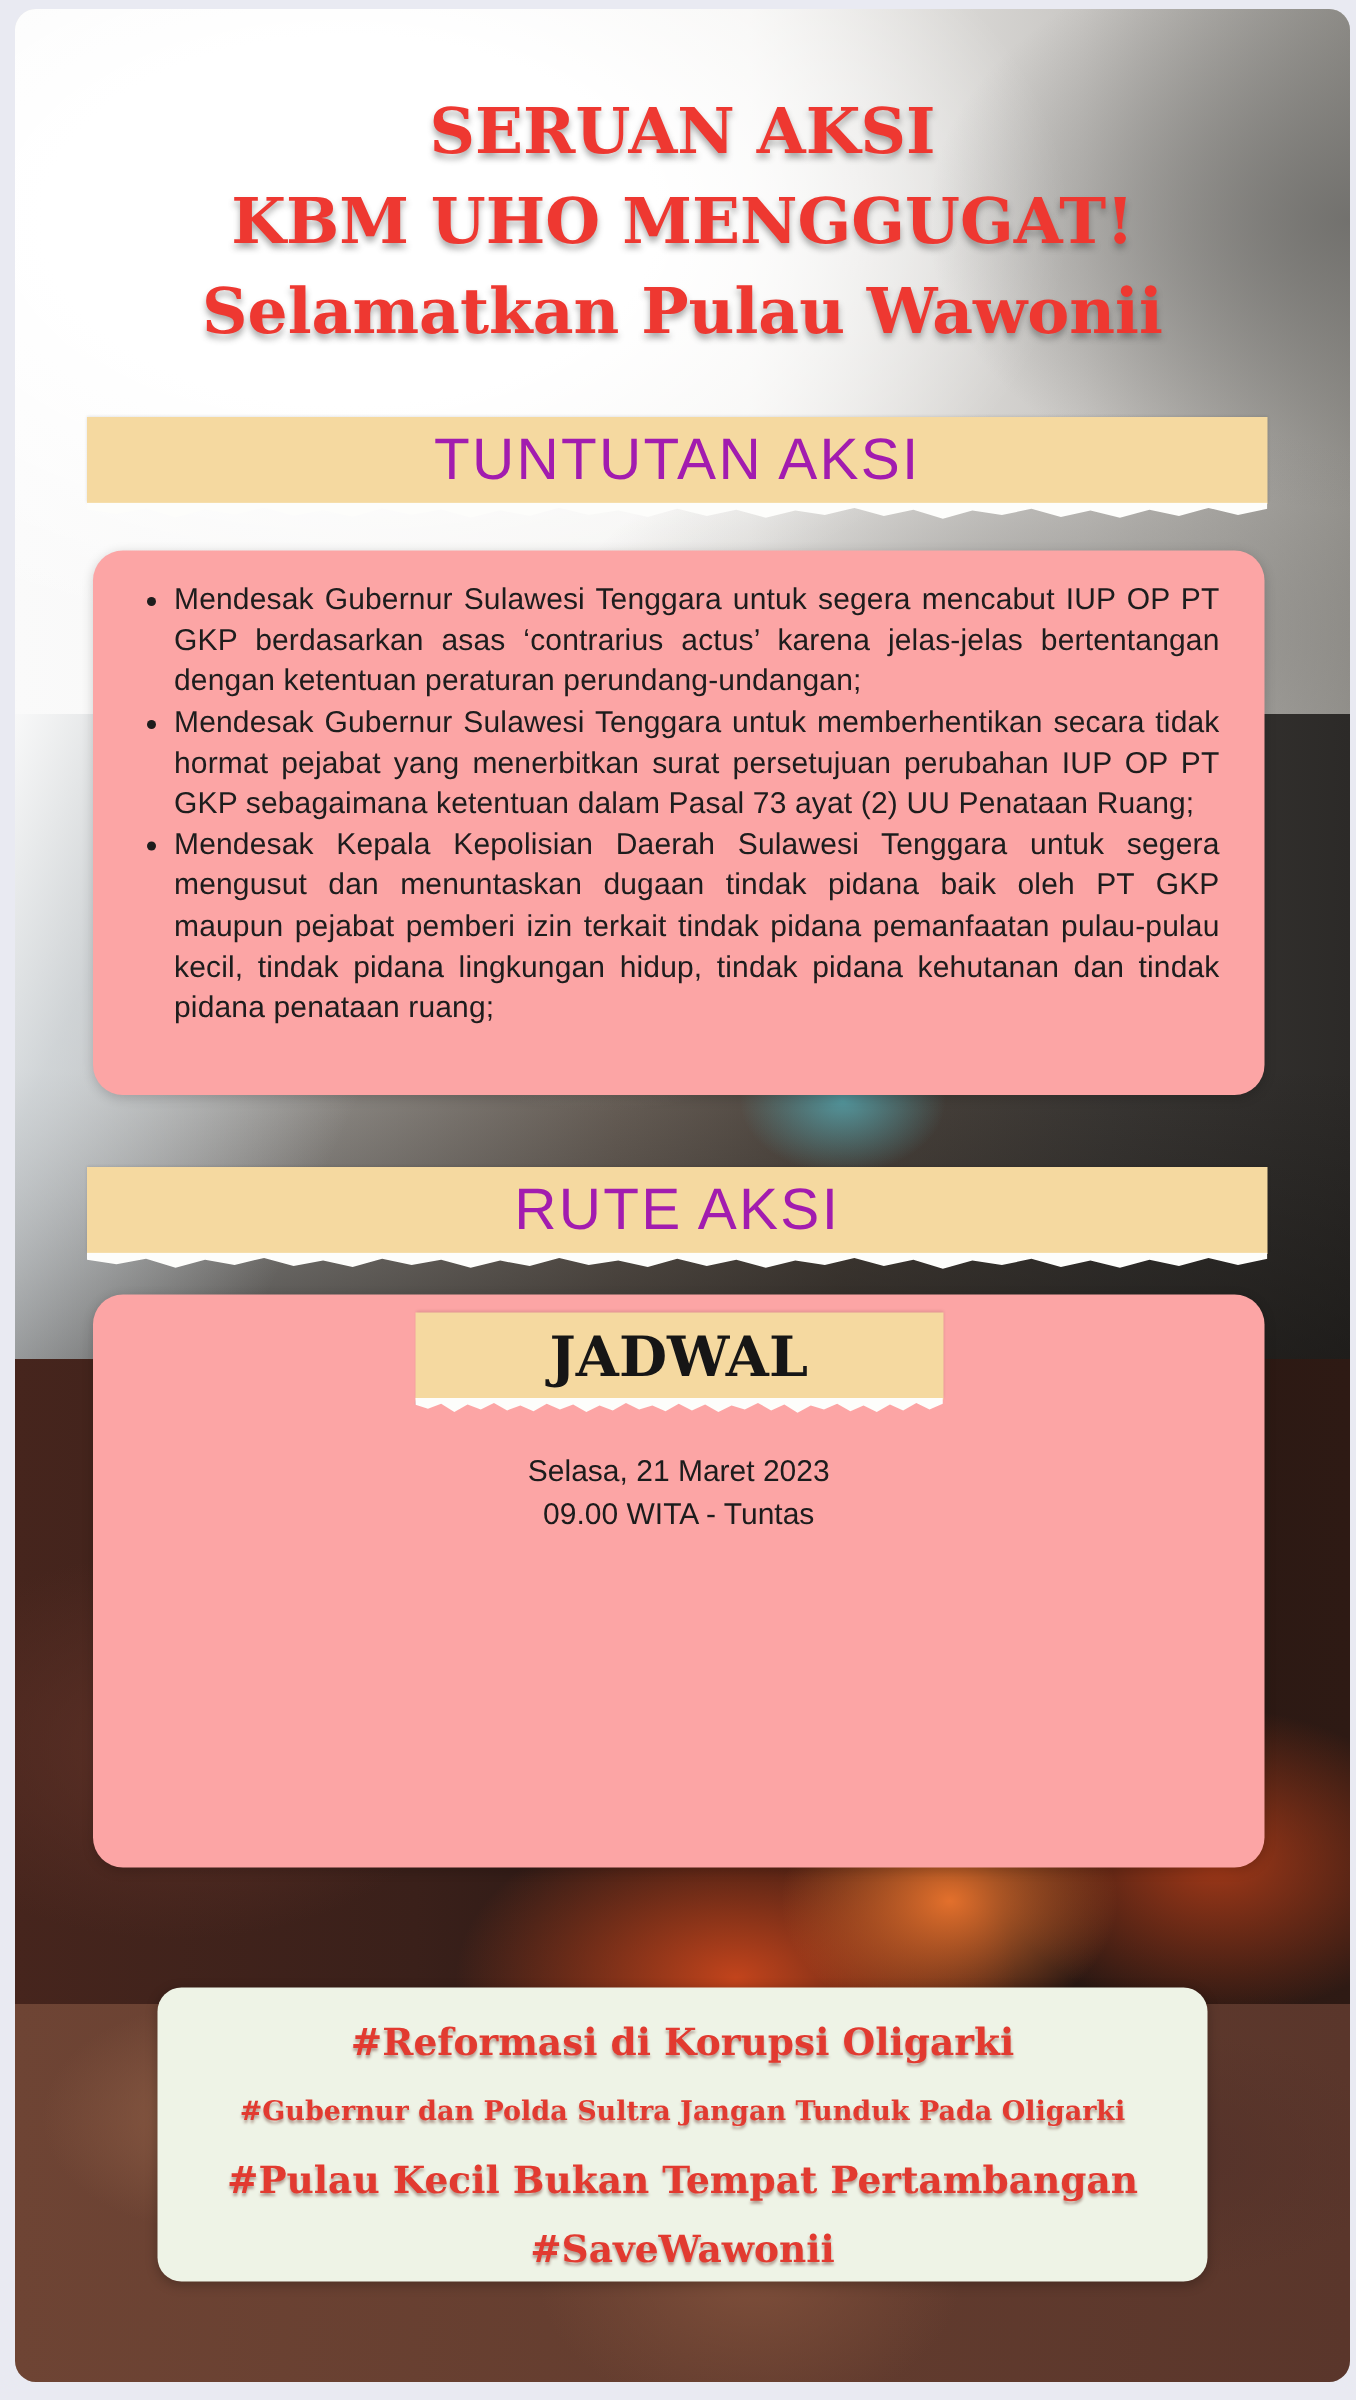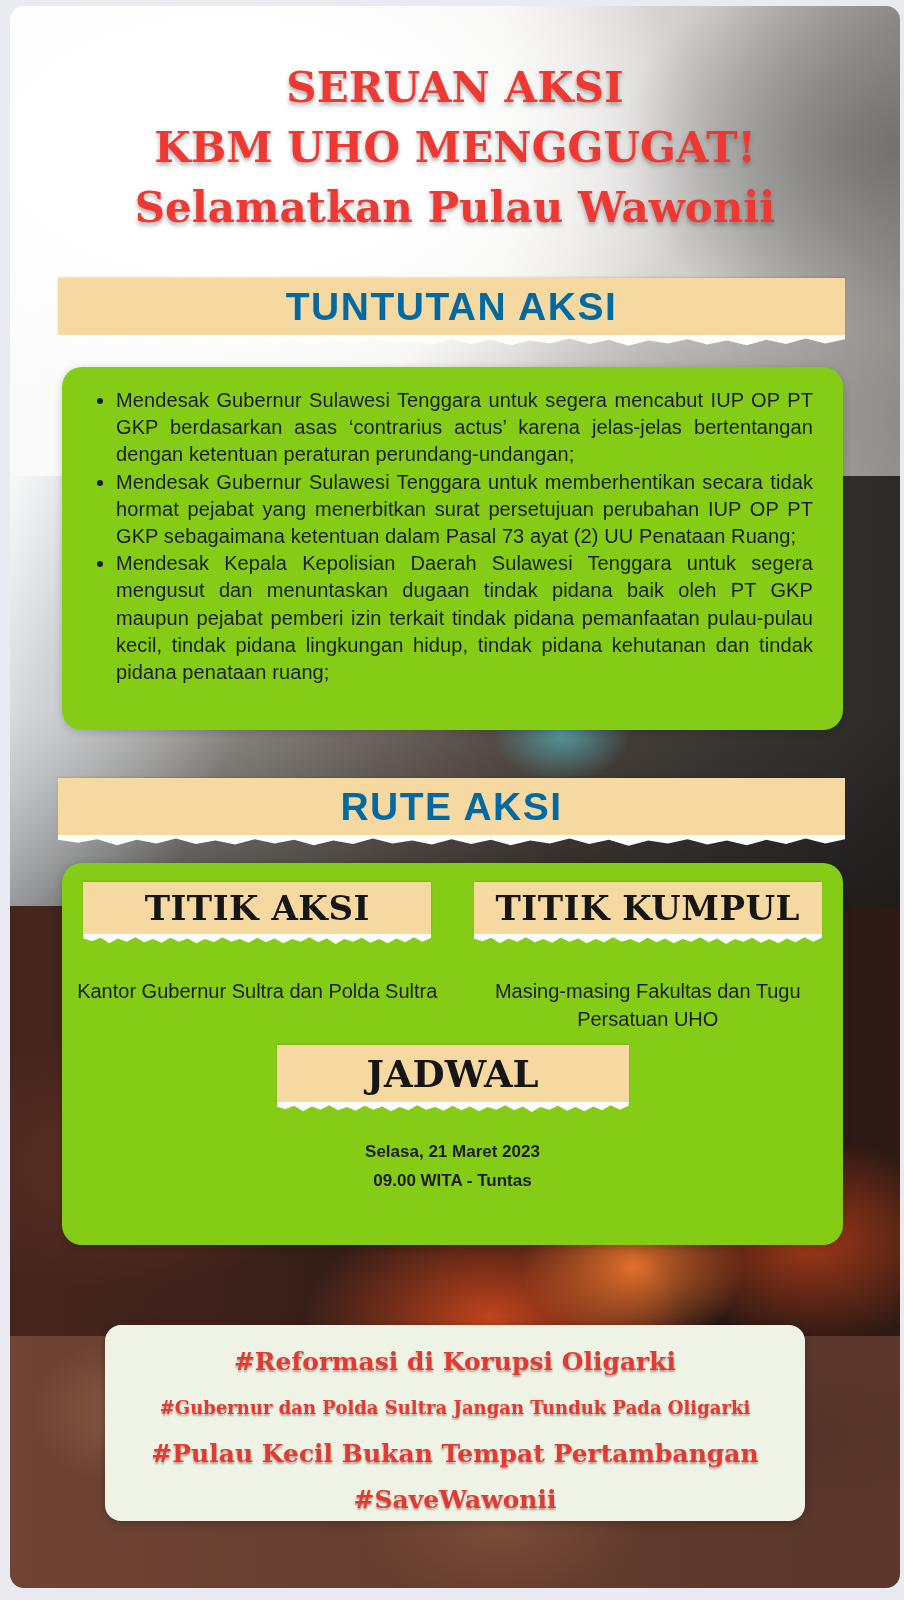--- a/index.html
+++ b/index.html
@@ -36,50 +36,50 @@
 
   
   .title-block { position:absolute; top:52px; left:0; width:100%; text-align:center; }
   .title-line { font-family:"DejaVu Serif","Liberation Serif",serif; font-weight:700;
       font-size:42px; line-height:60px; color:#ee3831;
       text-shadow:0 3px 4px rgba(70,70,70,.45); }
 
   
   .banner { background:#f5d9a0; text-align:center; box-shadow:0 -1px 2px rgba(0,0,0,.12); }
   .banner-big { position:absolute; left:48px; width:787px; height:58px; }
-  .banner-big .banner-text { font-weight:700; font-size:39px; line-height:58px;
-      letter-spacing:1.5px; color:#0369a1; }
+  .banner-big .banner-text { font-weight:400; font-size:39px; line-height:58px;
+      letter-spacing:1.5px; color:#a21caf; }
   .tear { height:12px; background:#fdfdfb; margin-top:-1px;
       filter:drop-shadow(0 2px 1px rgba(70,70,70,.5));
       clip-path:polygon(0 0,100% 0,100% 35%,97.5% 70%,95% 30%,92.5% 75%,90% 40%,87.5% 85%,85% 45%,82.5% 80%,80% 35%,77.5% 70%,75% 45%,72.5% 90%,70% 40%,67.5% 75%,65% 30%,62.5% 70%,60% 45%,57.5% 85%,55% 40%,52.5% 75%,50% 35%,47.5% 80%,45% 45%,42.5% 70%,40% 30%,37.5% 75%,35% 45%,32.5% 85%,30% 40%,27.5% 70%,25% 35%,22.5% 80%,20% 45%,17.5% 75%,15% 30%,12.5% 70%,10% 40%,7.5% 85%,5% 35%,2.5% 65%,0 40%); }
 
   
-  .panel { position:absolute; left:52px; width:781px; background:#84cc16;
+  .panel { position:absolute; left:52px; width:781px; background:#fca5a5;
       border-radius:20px; box-shadow:0 2px 8px rgba(0,0,0,.18); }
   .panel-tuntutan { top:361px; height:363px; padding:20px 30px 16px 28px; }
   .panel-tuntutan ul { list-style:disc outside; padding-left:26px; }
   .panel-tuntutan li { font-size:20px; line-height:27.2px; color:#1d1d1d;
       text-align:justify; letter-spacing:.1px; }
 
   .panel-rute { top:857px; height:382px; }
   .cols { display:flex; width:100%; margin-top:19px; }
   .col { flex:1 1 50%; display:flex; flex-direction:column; align-items:center; }
   .banner-mini { width:348px; height:53px; }
   .banner-mini .banner-text { font-family:"DejaVu Serif","Liberation Serif",serif;
       font-weight:700; font-size:34px; line-height:53px; color:#161616; letter-spacing:.5px; }
   .mini-tear { width:348px; height:11px; }
   .col-caption { margin-top:32px; width:370px; text-align:center;
       font-size:20px; line-height:28px; color:#1d1d1d; }
   .jadwal-wrap { display:flex; flex-direction:column; align-items:center; margin-top:12px; }
   .banner-jadwal { width:352px; height:58px; }
   .banner-jadwal .banner-text { font-family:"DejaVu Serif","Liberation Serif",serif;
       font-weight:700; font-size:37px; line-height:58px; color:#161616; }
   .jadwal-tear { width:352px; height:11px; }
-  .schedule { margin-top:24px; text-align:center; font-weight:700;
-      font-size:17px; line-height:29px; color:#1c1c1c; }
+  .schedule { margin-top:24px; text-align:center; font-weight:400;
+      font-size:20px; line-height:29px; color:#1c1c1c; }
 
   
   .panel-hashtags { position:absolute; left:95px; top:1319px; width:700px; height:196px;
       background:#eef3e6; border-radius:16px; box-shadow:0 2px 8px rgba(0,0,0,.25);
       display:flex; flex-direction:column; justify-content:flex-start;
       padding-top:20px; text-align:center;gap:12px; }
   .hashtag { font-family:"DejaVu Serif","Liberation Serif",serif; font-weight:700;
       color:#e23a30; text-shadow:0 2px 2px rgba(90,30,20,.4);
       font-size:25px; line-height:34px; white-space:nowrap; }
   .hashtag.long { font-size:18px; }
@@ -117,36 +117,20 @@
     </div>
 
     <div class="banner-big" style="top:772px;">
       <div class="banner">
         <div class="banner-text">RUTE AKSI</div>
       </div>
       <div class="tear"></div>
     </div>
 
     <div class="panel panel-rute">
-      <div class="cols">
-        <div class="col">
-          <div class="banner banner-mini">
-            <div class="banner-text">TITIK AKSI</div>
-          </div>
-          <div class="tear mini-tear"></div>
-          <div class="col-caption">Kantor Gubernur Sultra dan Polda Sultra</div>
-        </div>
-        <div class="col">
-          <div class="banner banner-mini">
-            <div class="banner-text">TITIK KUMPUL</div>
-          </div>
-          <div class="tear mini-tear"></div>
-          <div class="col-caption">Masing-masing Fakultas dan Tugu Persatuan UHO</div>
-        </div>
-      </div>
       <div class="jadwal-wrap">
         <div class="banner banner-jadwal">
           <div class="banner-text">JADWAL</div>
         </div>
         <div class="tear jadwal-tear"></div>
         <div class="schedule">
           <div>Selasa, 21 Maret 2023</div>
           <div>09.00 WITA - Tuntas</div>
         </div>
       </div>

